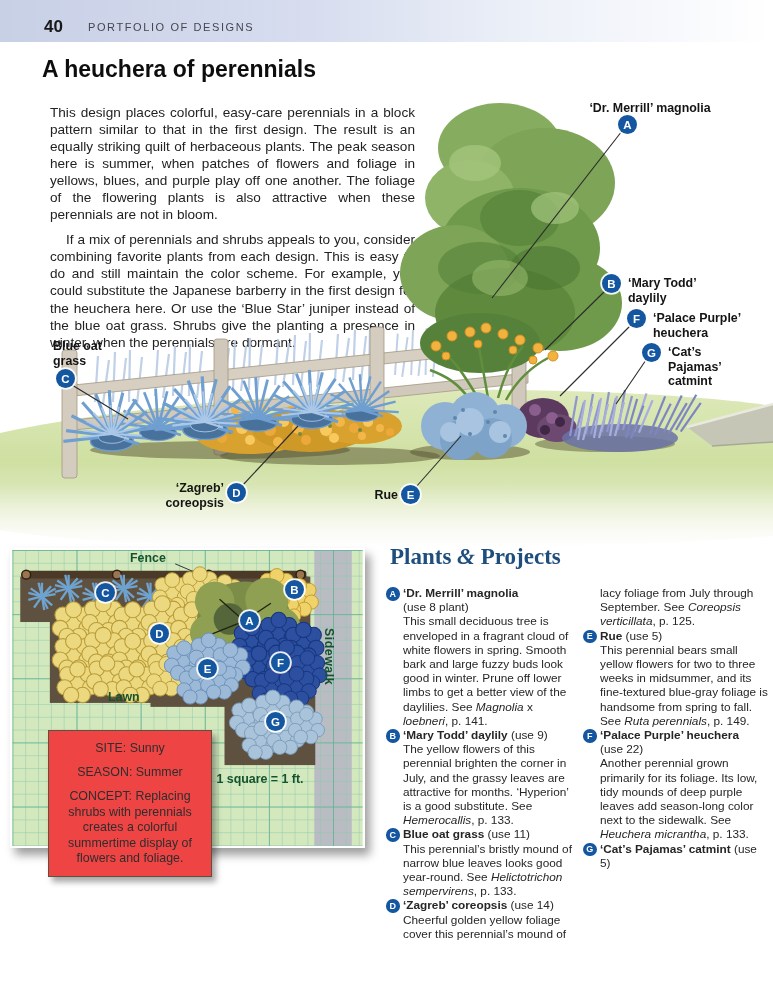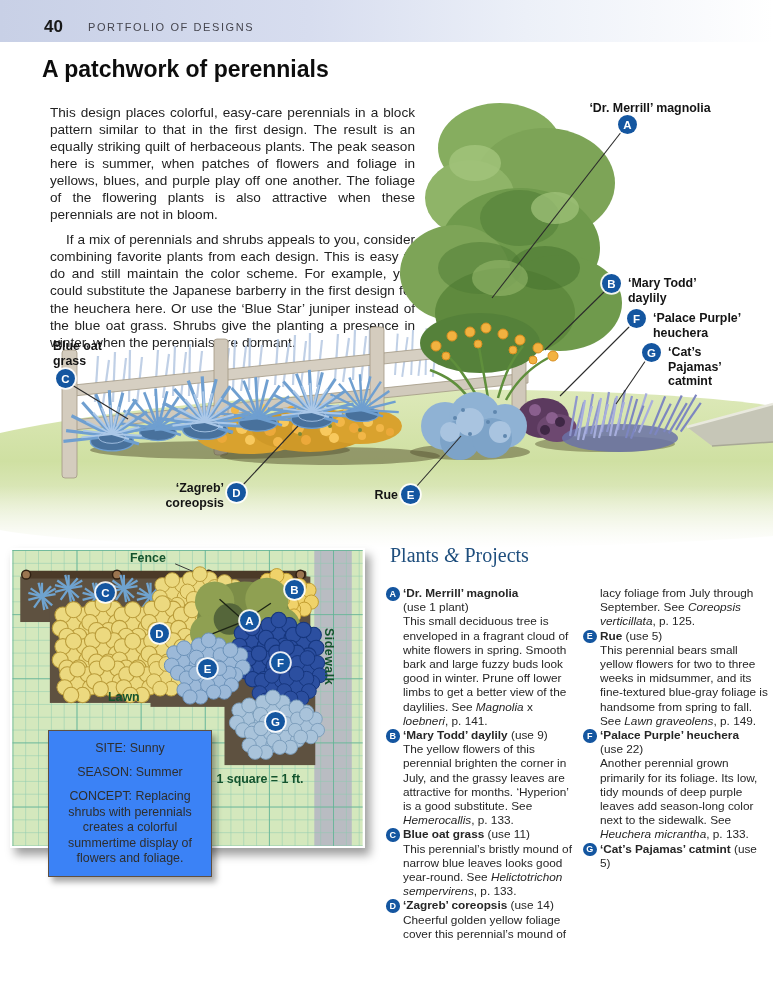--- a/index.html
+++ b/index.html
@@ -23,49 +23,49 @@
   .planbox svg{display:block;width:100%;height:100%;}
   
   .badge{position:absolute;width:19px;height:19px;border-radius:50%;background:#1456a0;color:#fff;
          font-size:11.5px;font-weight:bold;display:flex;align-items:center;justify-content:center;
          box-shadow:0 0 0 1.8px rgba(255,255,255,.9);z-index:5;}
   .callout{position:absolute;font-size:12.4px;font-weight:bold;line-height:14.6px;color:#141414;z-index:5;}
   .ra{text-align:right;} .ca{text-align:center;}
   
   .planlab{position:absolute;font-size:12.4px;font-weight:bold;color:#14532d;z-index:6;}
   .vert{writing-mode:vertical-rl;letter-spacing:.5px;}
-  .sitebox{position:absolute;left:48px;top:730px;width:164px;height:147px;background:#3b82f6;
+  .sitebox{position:absolute;left:48px;top:730px;width:164px;height:147px;background:#ef4444;
            border:1px solid #5f5041;box-shadow:4px 5px 6px rgba(0,0,0,.35);z-index:7;
            font-size:12.4px;line-height:15.4px;color:#2e2e2e;text-align:center;
            display:flex;flex-direction:column;justify-content:center;gap:9px;padding:8px 10px;box-sizing:border-box;}
   .sitebox p{margin:0;}
   
   .plants-head{position:absolute;left:390px;top:544px;font-family:"Liberation Serif",serif;
-               font-size:20px;color:#1e4e7d;}
+               font-size:23px;color:#1e4e7d;font-weight:bold;}
   .plants-head i{font-family:"Liberation Serif",serif;}
   .cols{position:absolute;left:388px;top:586px;display:flex;gap:13px;z-index:4;}
   .col{width:184px;font-size:11.8px;line-height:14.2px;color:#262626;}
   .pentry{position:relative;padding-left:15px;}
   .list-badge{position:absolute;left:-2px;top:1px;width:13.5px;height:13.5px;border-radius:50%;
               background:#1456a0;color:#fff;font-size:9px;font-weight:bold;
               display:flex;align-items:center;justify-content:center;}
   .pname{font-weight:bold;}
   .puse.block{display:block;}
   .pbody{display:block;}
   .pbody i,.pname i{font-style:italic;}
 </style>
 </head>
 <body>
 
 <div class="page">
 
   <div class="band"></div>
   <div class="pagenum">40</div>
   <div class="secttl">PORTFOLIO OF DESIGNS</div>
-  <h1 class="title" style="margin:0">A patchwork of perennials</h1>
+  <h1 class="title" style="margin:0">A heuchera of perennials</h1>
 
   <div class="intro">
     <p>This design places colorful, easy-care perennials in a block pattern similar to that in the first design. The result is an equally striking quilt of herbaceous plants. The peak season here is summer, when patches of flowers and foliage in yellows, blues, and purple play off one another. The foliage of the flowering plants is also attractive when these perennials are not in bloom.</p>
     <p>If a mix of perennials and shrubs appeals to you, consider combining favorite plants from each design. This is easy to do and still maintain the color scheme. For example, you could substitute the Japanese barberry in the first design for the heuchera here. Or use the ‘Blue Star’ juniper instead of the blue oat grass. Shrubs give the planting a presence in winter, when the perennials are dormant.</p>
   </div>
 
   <svg class="scene" viewBox="0 0 773 460">
     <defs>
       <linearGradient id="lawnG" x1="0" y1="0" x2="0" y2="1">
         <stop offset="0" stop-color="#dde9b9"></stop>
@@ -477,21 +477,21 @@
     <p>SITE: Sunny</p>
     <p>SEASON: Summer</p>
     <p>CONCEPT: Replacing shrubs with perennials creates a colorful summertime display of flowers and foliage.</p>
   </div>
 
   <div class="plants-head">Plants <i>&amp;</i> Projects</div>
   <div class="cols">
     <div class="col" id="col0">
     <div class="pentry">
       <span class="list-badge">A</span>
-      <span class="phead"><b class="pname">‘Dr. Merrill’ magnolia</b><span class="puse block">(use 1 plant)</span></span>
+      <span class="phead"><b class="pname">‘Dr. Merrill’ magnolia</b><span class="puse block">(use 8 plant)</span></span>
       <span class="pbody">This small deciduous tree is enveloped in a fragrant cloud of white flowers in spring. Smooth bark and large fuzzy buds look good in winter. Prune off lower limbs to get a better view of the daylilies. See <i>Magnolia</i> x <i>loebneri</i>, p. 141.</span>
     </div>
 
     <div class="pentry">
       <span class="list-badge">B</span>
       <span class="phead"><b class="pname">‘Mary Todd’ daylily</b><span class="puse"> (use 9)</span></span>
       <span class="pbody">The yellow flowers of this perennial brighten the corner in July, and the grassy leaves are attractive for months. ‘Hyperion’ is a good substitute. See <i>Hemerocallis</i>, p. 133.</span>
     </div>
 
     <div class="pentry">
@@ -506,21 +506,21 @@
       <span class="pbody">Cheerful golden yellow foliage cover this perennial’s mound of</span>
     </div>
   </div>
     <div class="col" id="col1">
         <div class="pentry">
           <span class="pbody">lacy foliage from July through September. See <i>Coreopsis verticillata</i>, p. 125.</span>
         </div>
     <div class="pentry">
       <span class="list-badge">E</span>
       <span class="phead"><b class="pname">Rue</b><span class="puse"> (use 5)</span></span>
-      <span class="pbody">This perennial bears small yellow flowers for two to three weeks in midsummer, and its fine-textured blue-gray foliage is handsome from spring to fall. See <i>Lawn graveolens</i>, p. 149.</span>
+      <span class="pbody">This perennial bears small yellow flowers for two to three weeks in midsummer, and its fine-textured blue-gray foliage is handsome from spring to fall. See <i>Ruta perennials</i>, p. 149.</span>
     </div>
 
     <div class="pentry">
       <span class="list-badge">F</span>
       <span class="phead"><b class="pname">‘Palace Purple’ heuchera</b><span class="puse block">(use 22)</span></span>
       <span class="pbody">Another perennial grown primarily for its foliage. Its low, tidy mounds of deep purple leaves add season-long color next to the sidewalk. See <i>Heuchera micrantha</i>, p. 133.</span>
     </div>
 
     <div class="pentry">
       <span class="list-badge">G</span>

